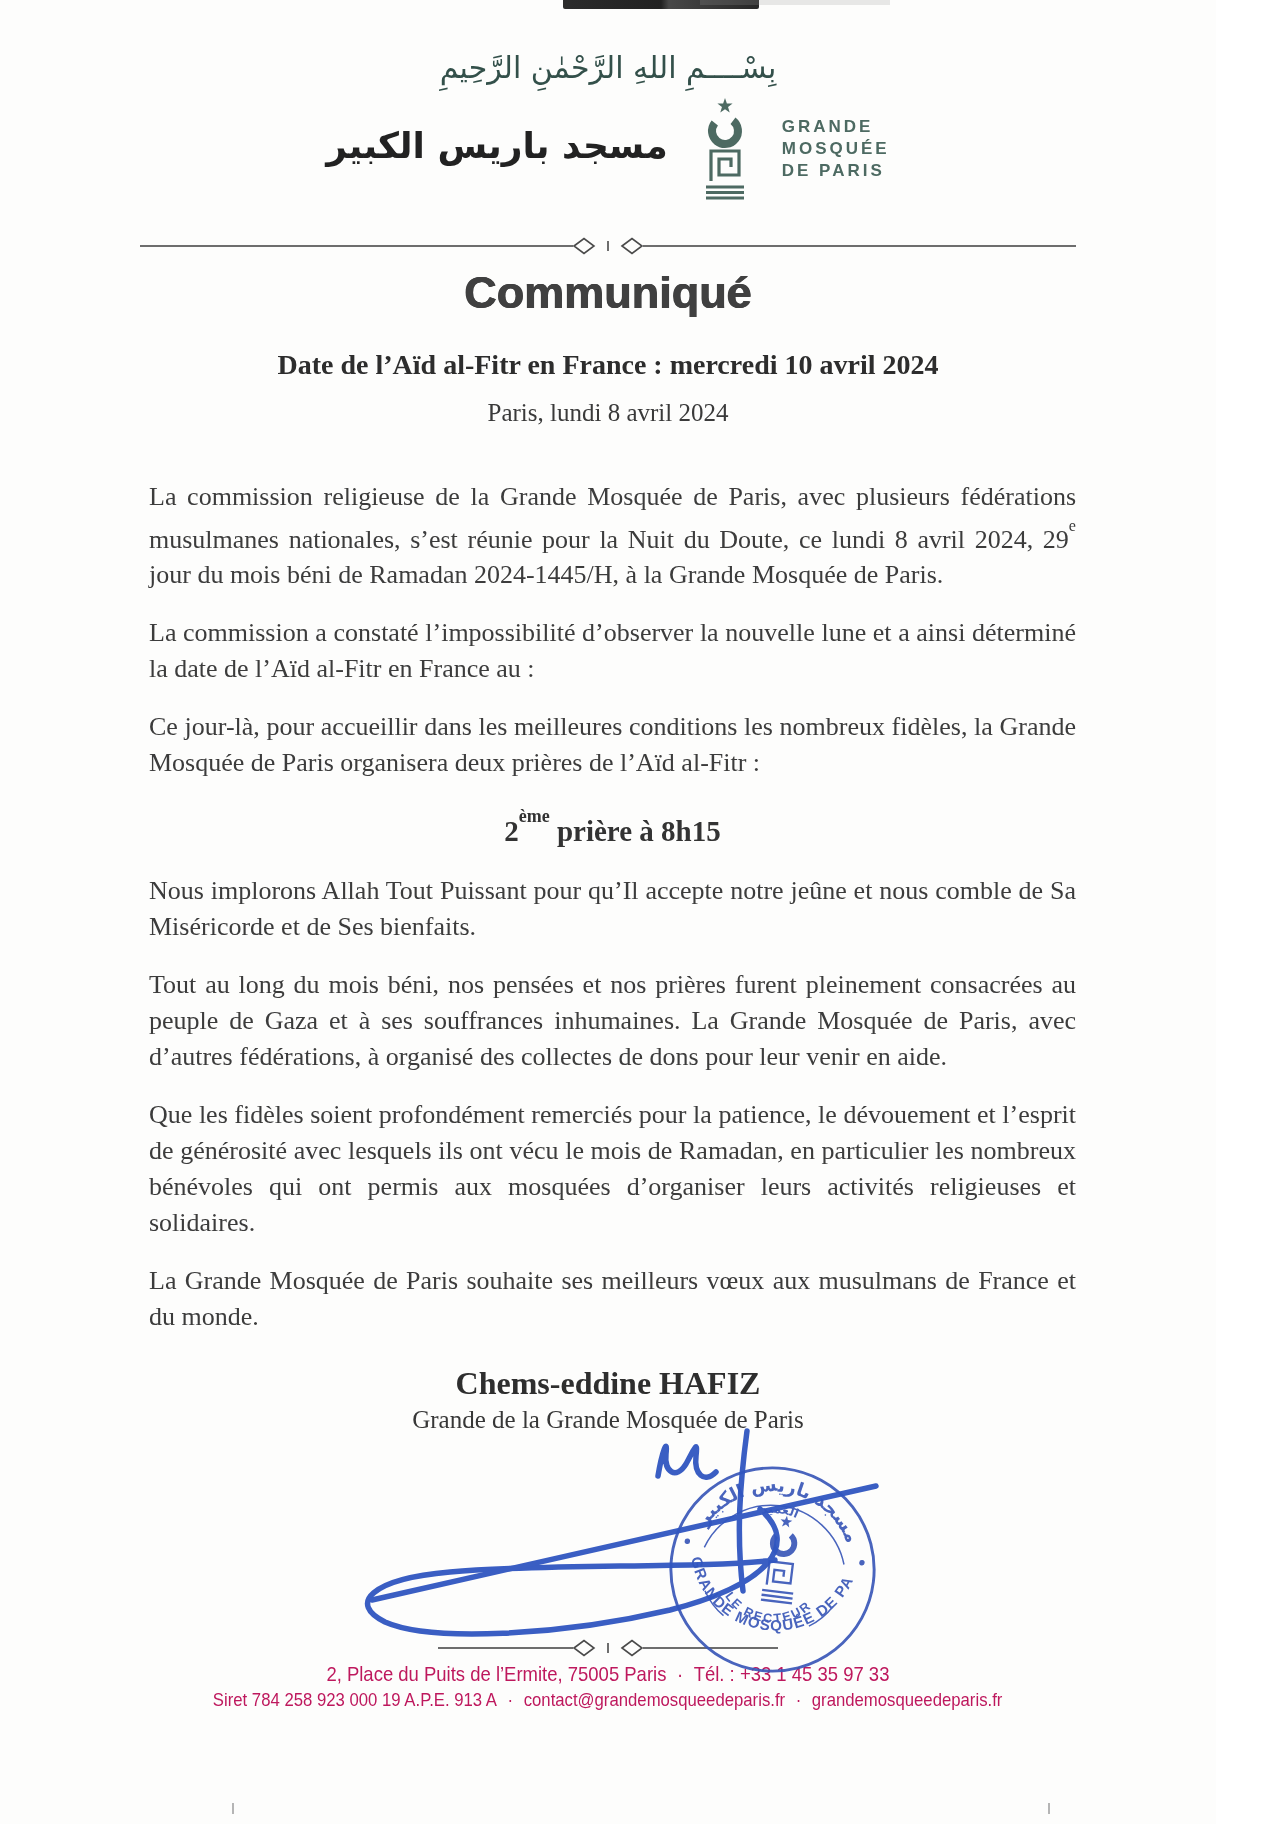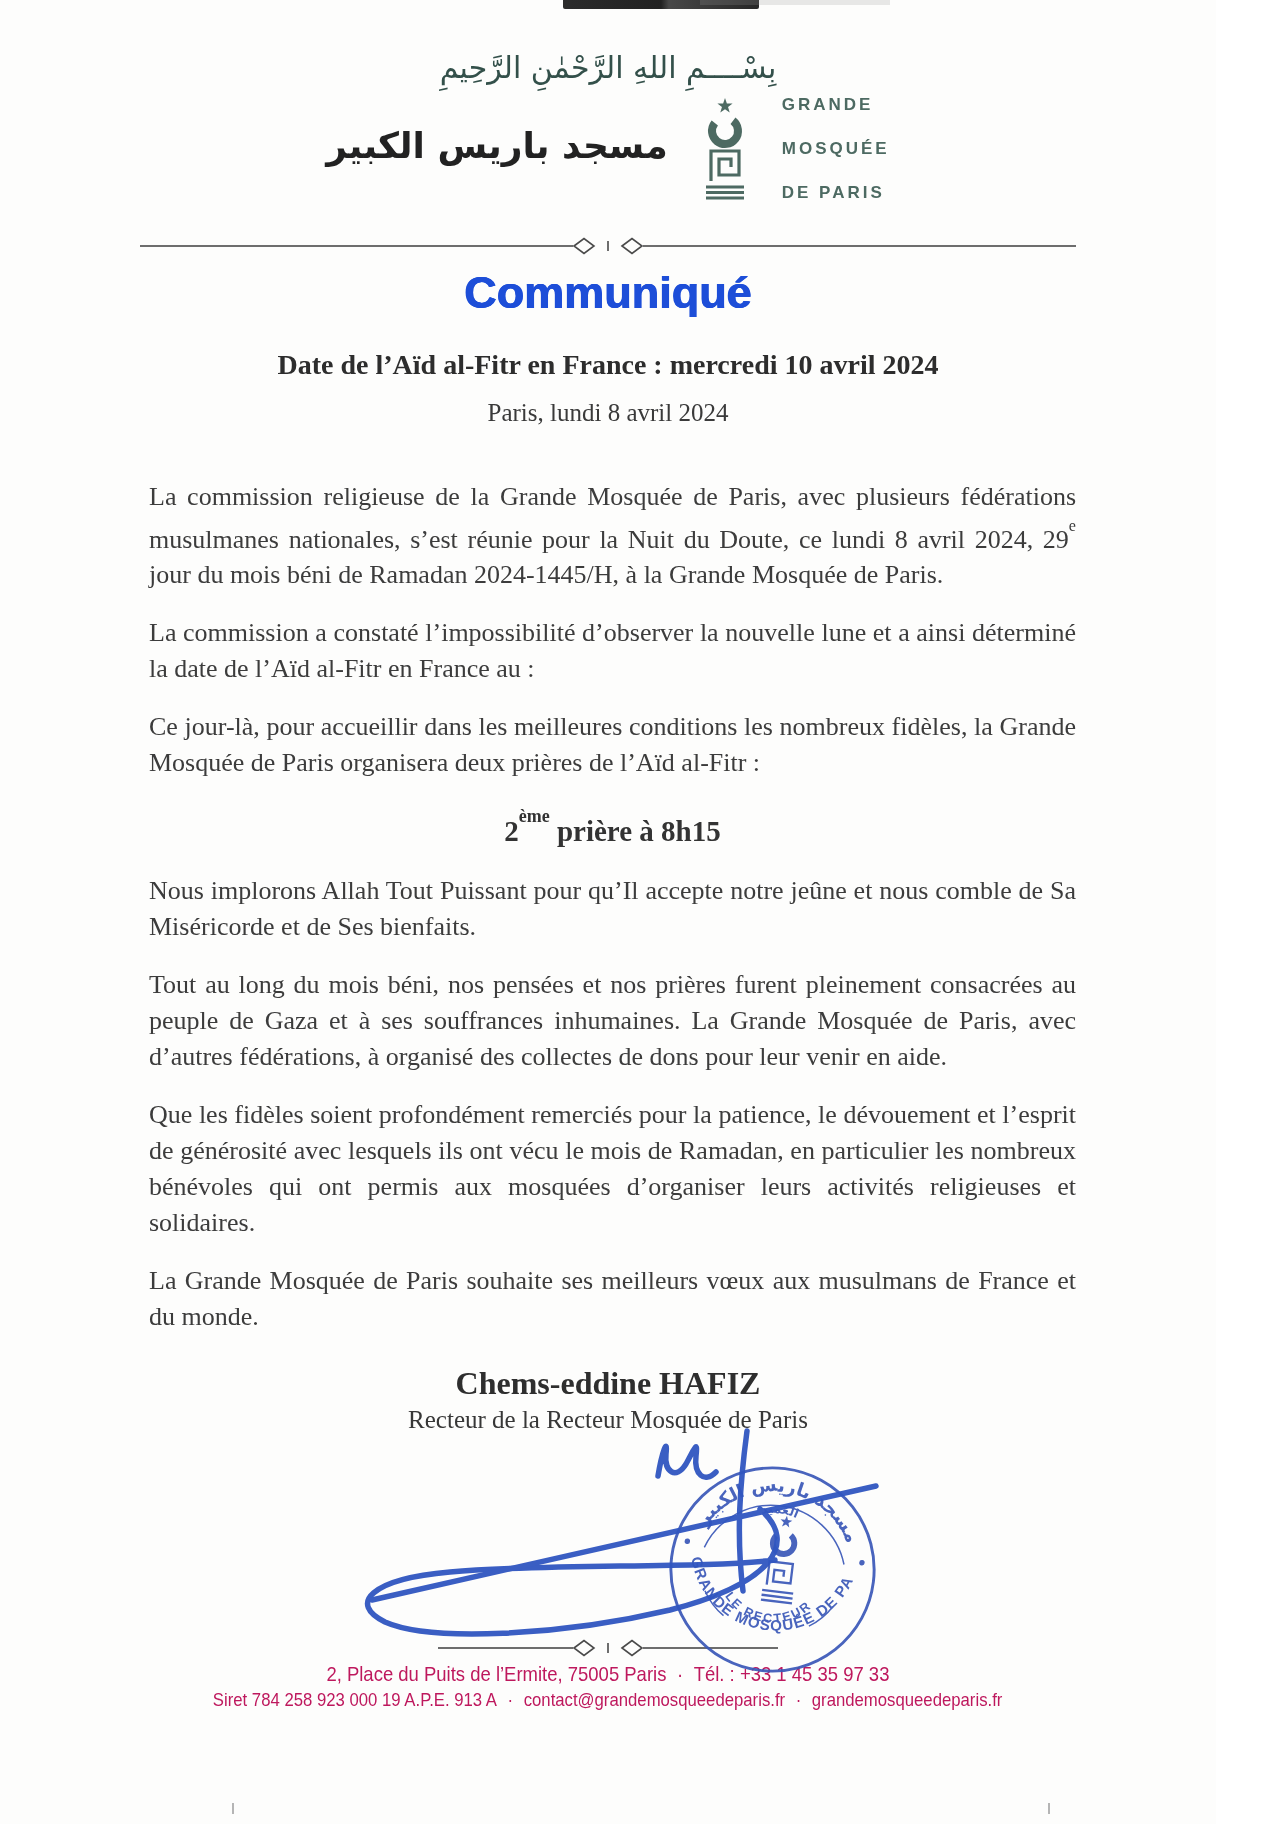--- a/index.html
+++ b/index.html
@@ -20,28 +20,28 @@
   .content { padding:0 140px; }
 
   .bismillah { margin-top:50px; text-align:center; font-family:"DejaVu Sans", sans-serif;
     font-size:30px; color:#33504a; direction:rtl; }
 
   .logo-row { margin-top:8px; height:112px; display:flex; justify-content:center; align-items:center; gap:20px; }
   .calligraphy { font-family:"DejaVu Sans", sans-serif; font-weight:bold; font-size:36px;
     color:#222; direction:rtl; line-height:1; padding-bottom:6px; }
   .logo-text { display:flex; flex-direction:column; justify-content:center;
     font-family:"Liberation Sans", sans-serif; font-weight:700; font-size:17px;
-    letter-spacing:3px; color:#4d6a62; line-height:1.3;gap:22px; }
+    letter-spacing:3px; color:#4d6a62; line-height:1.3; }
 
   .divider { display:flex; align-items:center; margin-top:30px; height:22px; }
   .divider .rule { flex:1; height:1.5px; background:#6d6d6d; }
   .divider.small { width:340px; margin:4px auto 0; height:20px; }
 
   .doc-title { margin-top:10px; text-align:center; font-family:"Liberation Sans", sans-serif;
-    font-weight:700; font-size:45px; line-height:1.15; color:#1d4ed8;
+    font-weight:700; font-size:45px; line-height:1.15; color:#404040;
     text-shadow:0.6px 0 0 currentColor, -0.6px 0 0 currentColor; }
   .subject { margin-top:30px; text-align:center; font-weight:700; font-size:28px; color:#2d2d2d; }
   .dateline { margin-top:18px; text-align:center; font-size:25px; color:#3a3a3a; }
 
   .body-block { margin-top:52px;margin-left:9px; }
   .para { font-size:26px; line-height:36px; text-align:justify; margin:0 0 22px 0; color:#3c3c3c; }
   .para sup, .prayer-line sup { font-size:0.62em; position:relative; top:-0.45em; }
 
   .announcement { margin:16px 0 16px; text-align:center; }
   .announcement span { display:inline-block; transform:scaleX(0.93); transform-origin:center;
@@ -130,21 +130,21 @@
         <div class="prayer-line"><span>2</span><sup>ème</sup><span> prière à 8h15</span></div>
       </div>
 
       <p class="para">Nous implorons Allah Tout Puissant pour qu’Il accepte notre jeûne et nous comble de Sa Miséricorde et de Ses bienfaits.</p>
       <p class="para">Tout au long du mois béni, nos pensées et nos prières furent pleinement consacrées au peuple de Gaza et à ses souffrances inhumaines. La Grande Mosquée de Paris, avec d’autres fédérations, à organisé des collectes de dons pour leur venir en aide.</p>
       <p class="para">Que les fidèles soient profondément remerciés pour la patience, le dévouement et l’esprit de générosité avec lesquels ils ont vécu le mois de Ramadan, en particulier les nombreux bénévoles qui ont permis aux mosquées d’organiser leurs activités religieuses et solidaires.</p>
       <p class="para">La Grande Mosquée de Paris souhaite ses meilleurs vœux aux musulmans de France et du monde.</p>
     </div>
 
     <div class="sig-name">Chems-eddine HAFIZ</div>
-    <div class="sig-title">Recteur de la Recteur Mosquée de Paris</div>
+    <div class="sig-title">Grande de la Grande Mosquée de Paris</div>
 
     <div class="sig-area">
       <svg class="signature-svg" width="700" height="260" viewBox="0 0 700 260">
         <g fill="none" stroke="#3056c0" stroke-width="5.5" stroke-linecap="round" stroke-linejoin="round" opacity="0.95">
           <path d="M 547,17 C 540,70 536,120 543,177"></path>
           <path d="M 458,62 C 462,38 468,22 466,40 C 464,58 476,66 486,50 C 494,36 498,24 496,42 C 494,60 504,70 516,58"></path>
           <path d="M 560,95 C 600,130 570,170 470,196 C 360,222 230,228 185,208 C 148,190 170,165 250,158 C 350,149 500,155 575,146"></path>
           <path d="M 172,186 L 676,72"></path>
         </g>
       </svg>

